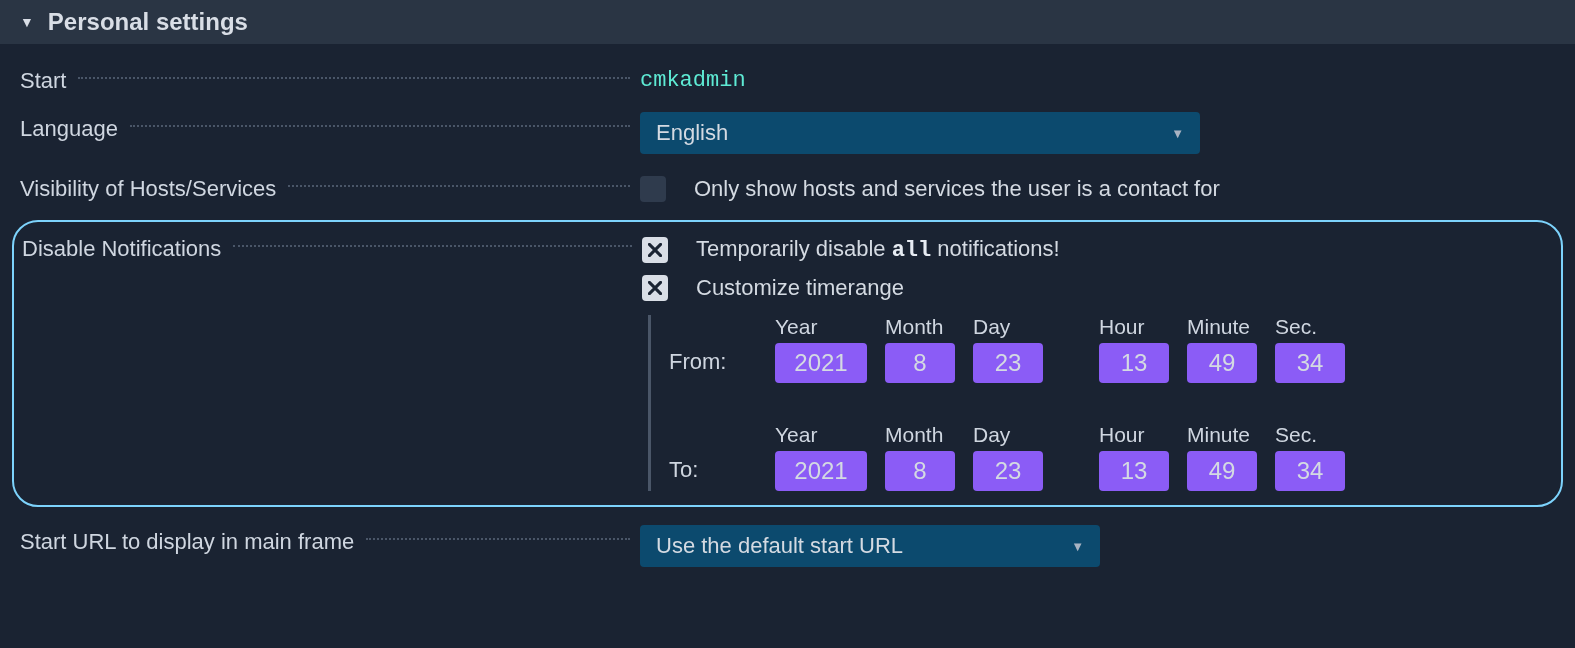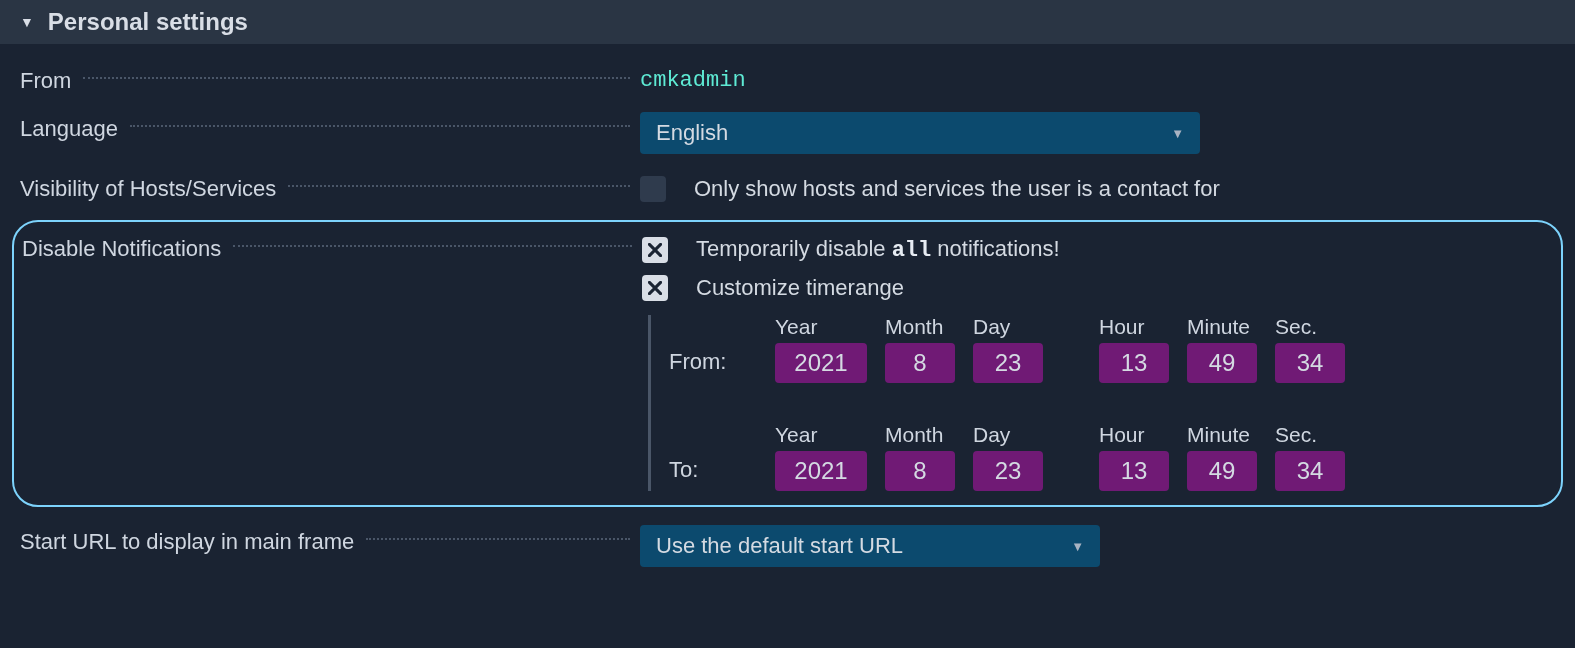--- a/index.html
+++ b/index.html
@@ -141,21 +141,21 @@
     display: flex;
     flex-direction: column;
     align-items: flex-start;
     gap: 4px;
   }
   .dt-head {
     font-size: 21px;
     color: #cfd6e0;
   }
   .dt-input {
-    background: #701a75;
+    background: #8b5cf6;
     border: none;
     border-radius: 4px;
     color: #d4dae2;
     font-size: 24px;
     text-align: center;
     padding: 6px 0;
     width: 70px;
     font-family: inherit;
   }
   .dt-input.year { width: 92px; }
@@ -168,21 +168,21 @@
 
 <div class="section-header">
   <span class="tri">▼</span>
   <span>Personal settings</span>
 </div>
 
 <div class="form-area">
 
   <div class="form-row">
     <div class="label-col">
-      <span class="label-text">From</span>
+      <span class="label-text">Start</span>
       <span class="dots"></span>
     </div>
     <div class="value-col">
       <span class="plain-value">cmkadmin</span>
     </div>
   </div>
 
   <div class="form-row">
     <div class="label-col">
       <span class="label-text">Language</span>

